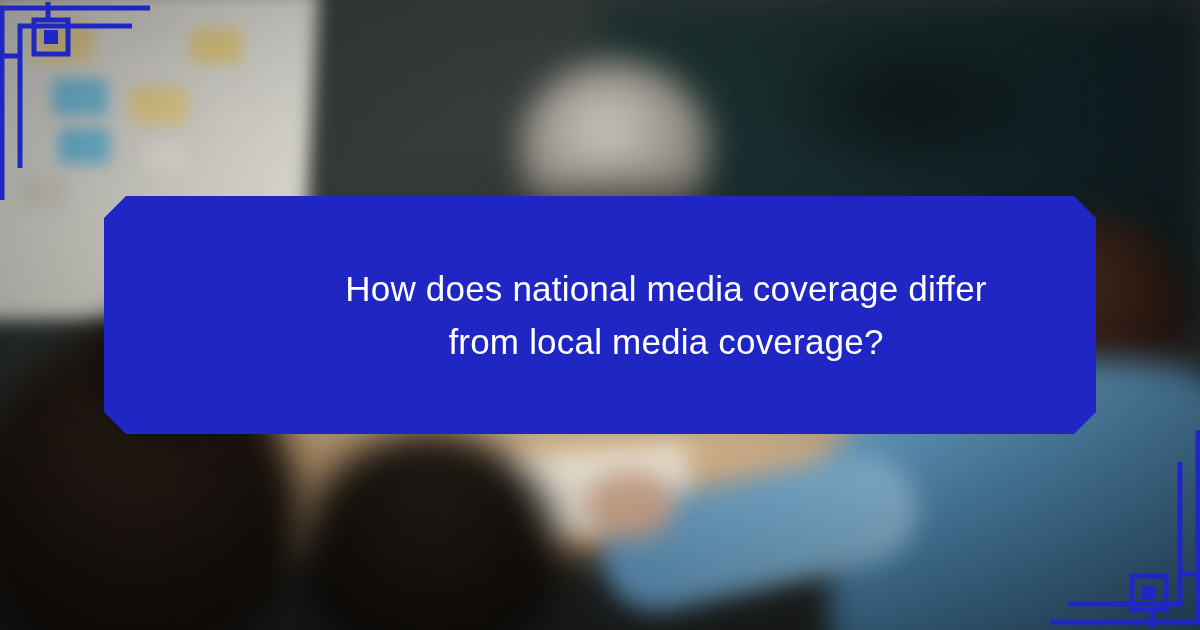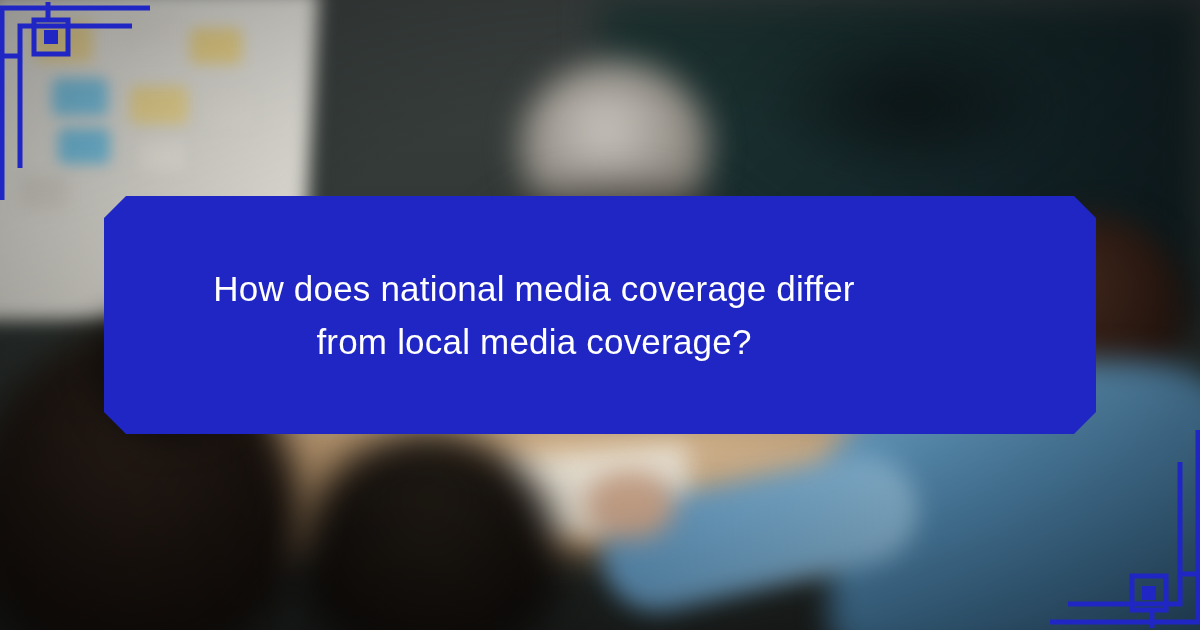--- a/index.html
+++ b/index.html
@@ -159,21 +159,21 @@
   .banner {
     position: absolute;
     left: 104px;
     top: 196px;
     width: 992px;
     height: 238px;
     background: #1f26c4;
     color: #ffffff;
     display: flex;
     align-items: center;
-    justify-content: flex-start;
+    justify-content: flex-end;
     text-align: center;
     box-sizing: border-box;
     padding: 14px 70px;
     clip-path: polygon(
       0 22px, 22px 0,
       calc(100% - 22px) 0, 100% 22px,
       100% calc(100% - 22px), calc(100% - 22px) 100%,
       22px 100%, 0 calc(100% - 22px)
     );
   }

